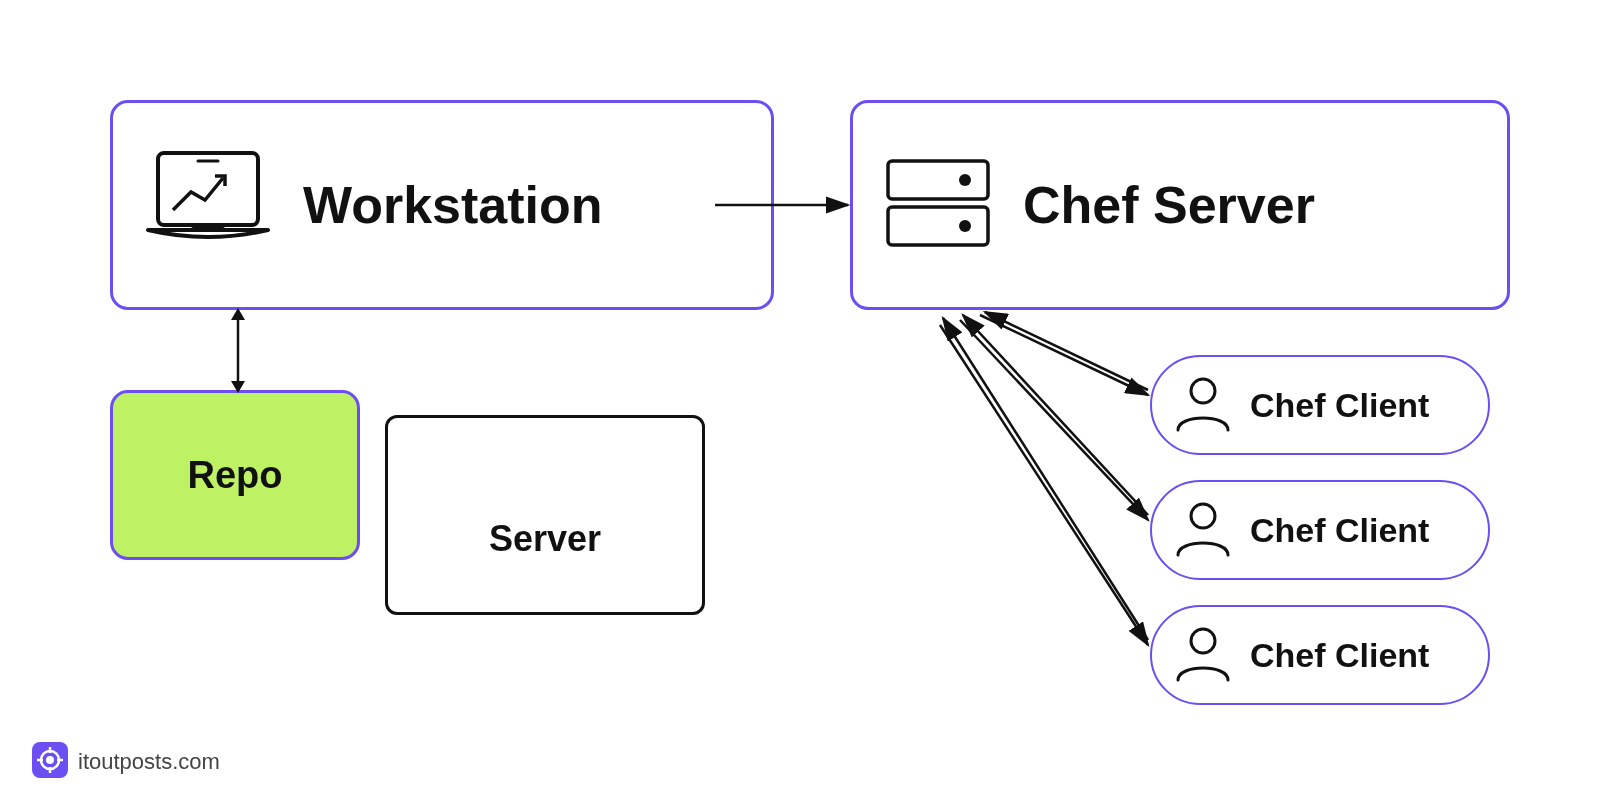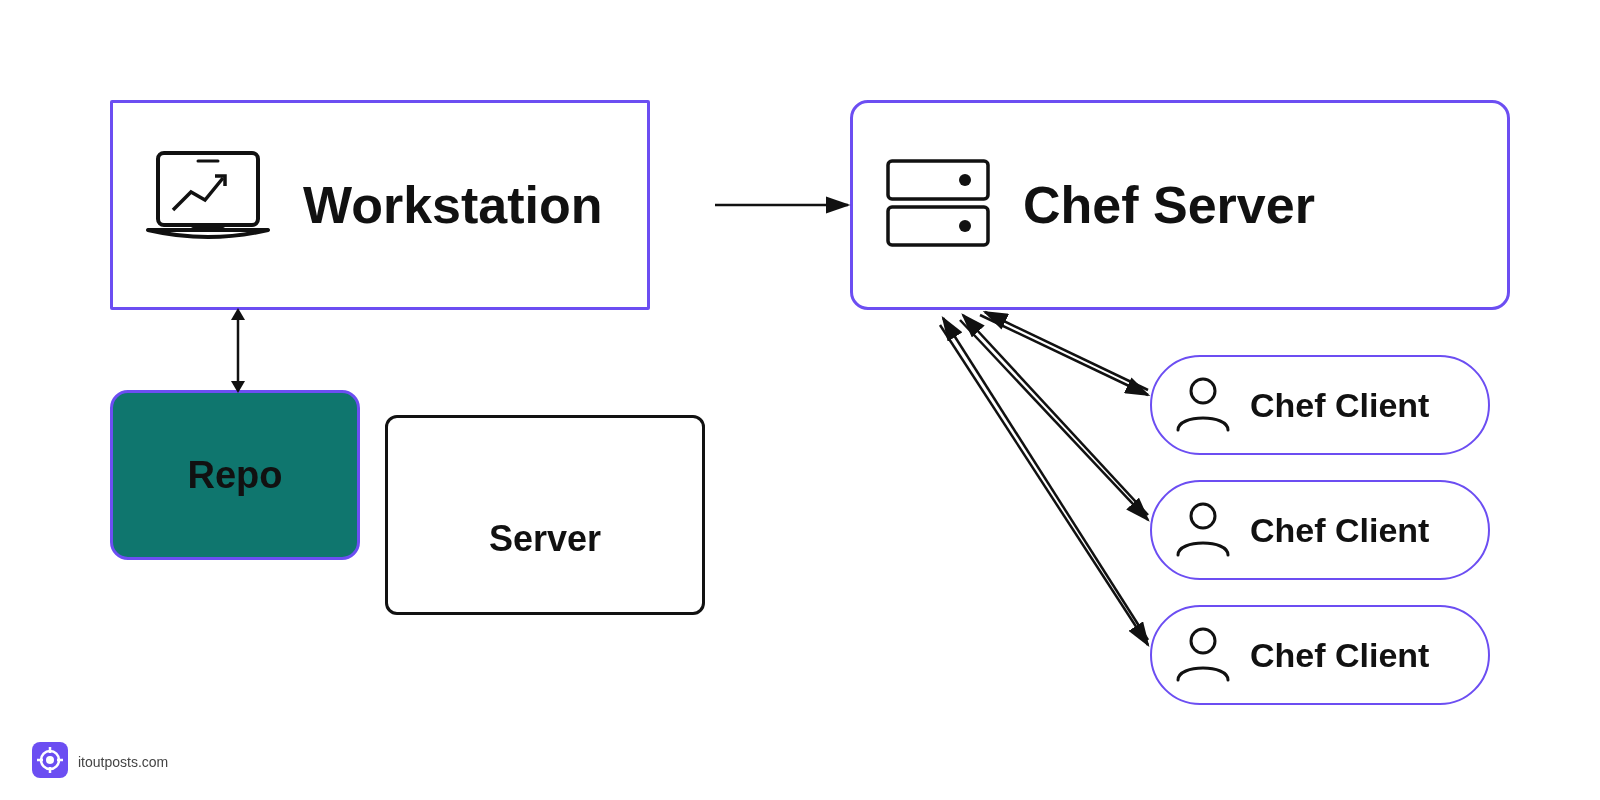--- a/index.html
+++ b/index.html
@@ -16,24 +16,24 @@
       width: 1600px;
       height: 800px;
       position: relative;
     }
 
     
     .workstation-box {
       position: absolute;
       left: 110px;
       top: 100px;
-      width: 540px;
+      width: 664px;
       height: 210px;
       border: 3px solid #6c4ef2;
-      border-radius: 2px;
+      border-radius: 18px;
       display: flex;
       align-items: center;
       padding: 20px 30px;
       gap: 30px;
       background: #fff;
     }
 
     .workstation-label {
       font-size: 52px;
       font-weight: 800;
@@ -79,21 +79,21 @@
       position: absolute;
       left: 110px;
       top: 390px;
       width: 250px;
       height: 170px;
       border: 3px solid #6c4ef2;
       border-radius: 18px;
       display: flex;
       align-items: center;
       justify-content: center;
-      background: #0f766e;
+      background: #bef264;
     }
 
     .repo-label {
       font-size: 38px;
       font-weight: 700;
       color: #111;
     }
 
     
     .cookbooks-box {
@@ -168,21 +168,21 @@
       align-items: center;
       gap: 10px;
     }
 
     .footer-logo svg {
       width: 36px;
       height: 36px;
     }
 
     .footer-text {
-      font-size: 14px;
+      font-size: 22px;
       color: #444;
       font-weight: 500;
     }
   </style>
 </head>
 <body>
 
 <div class="diagram-container">
 
   <div class="workstation-box">

